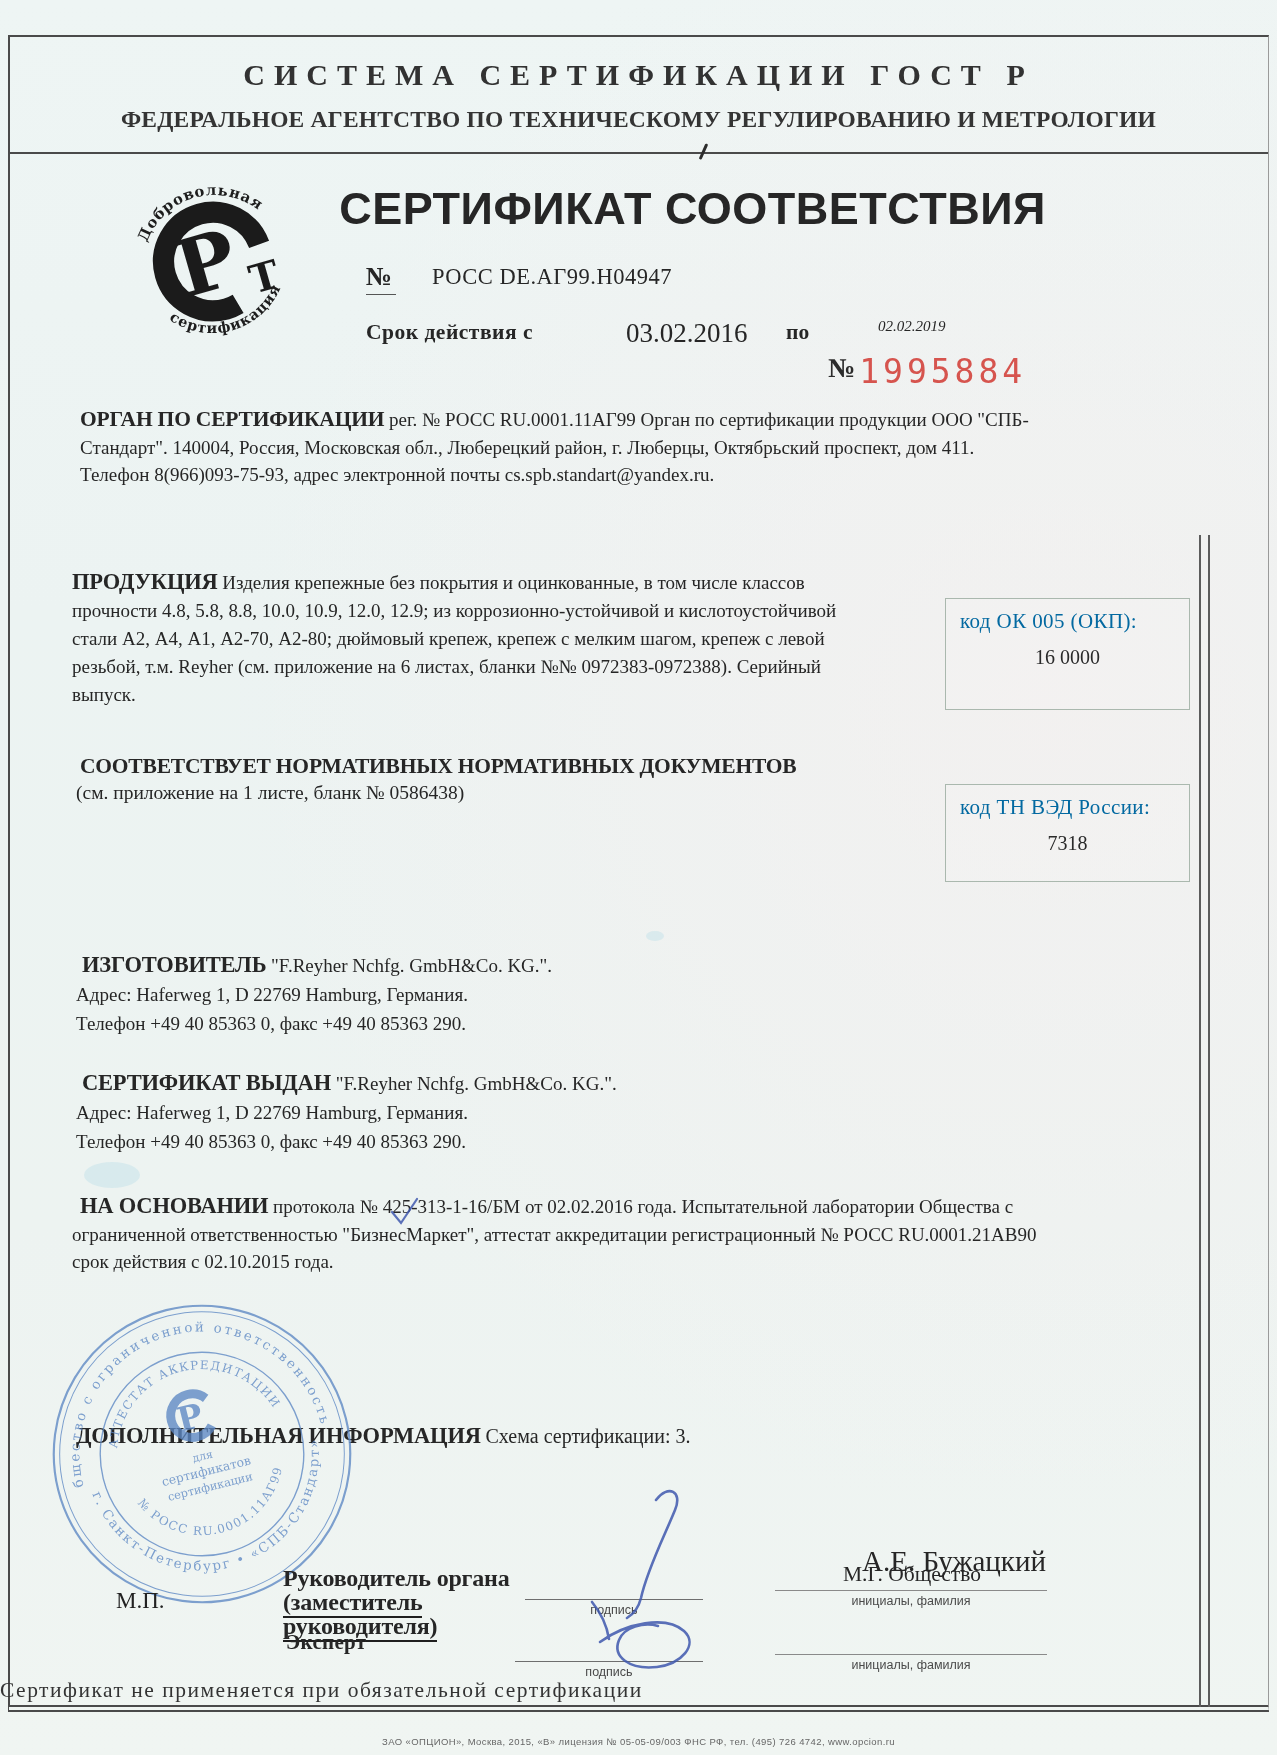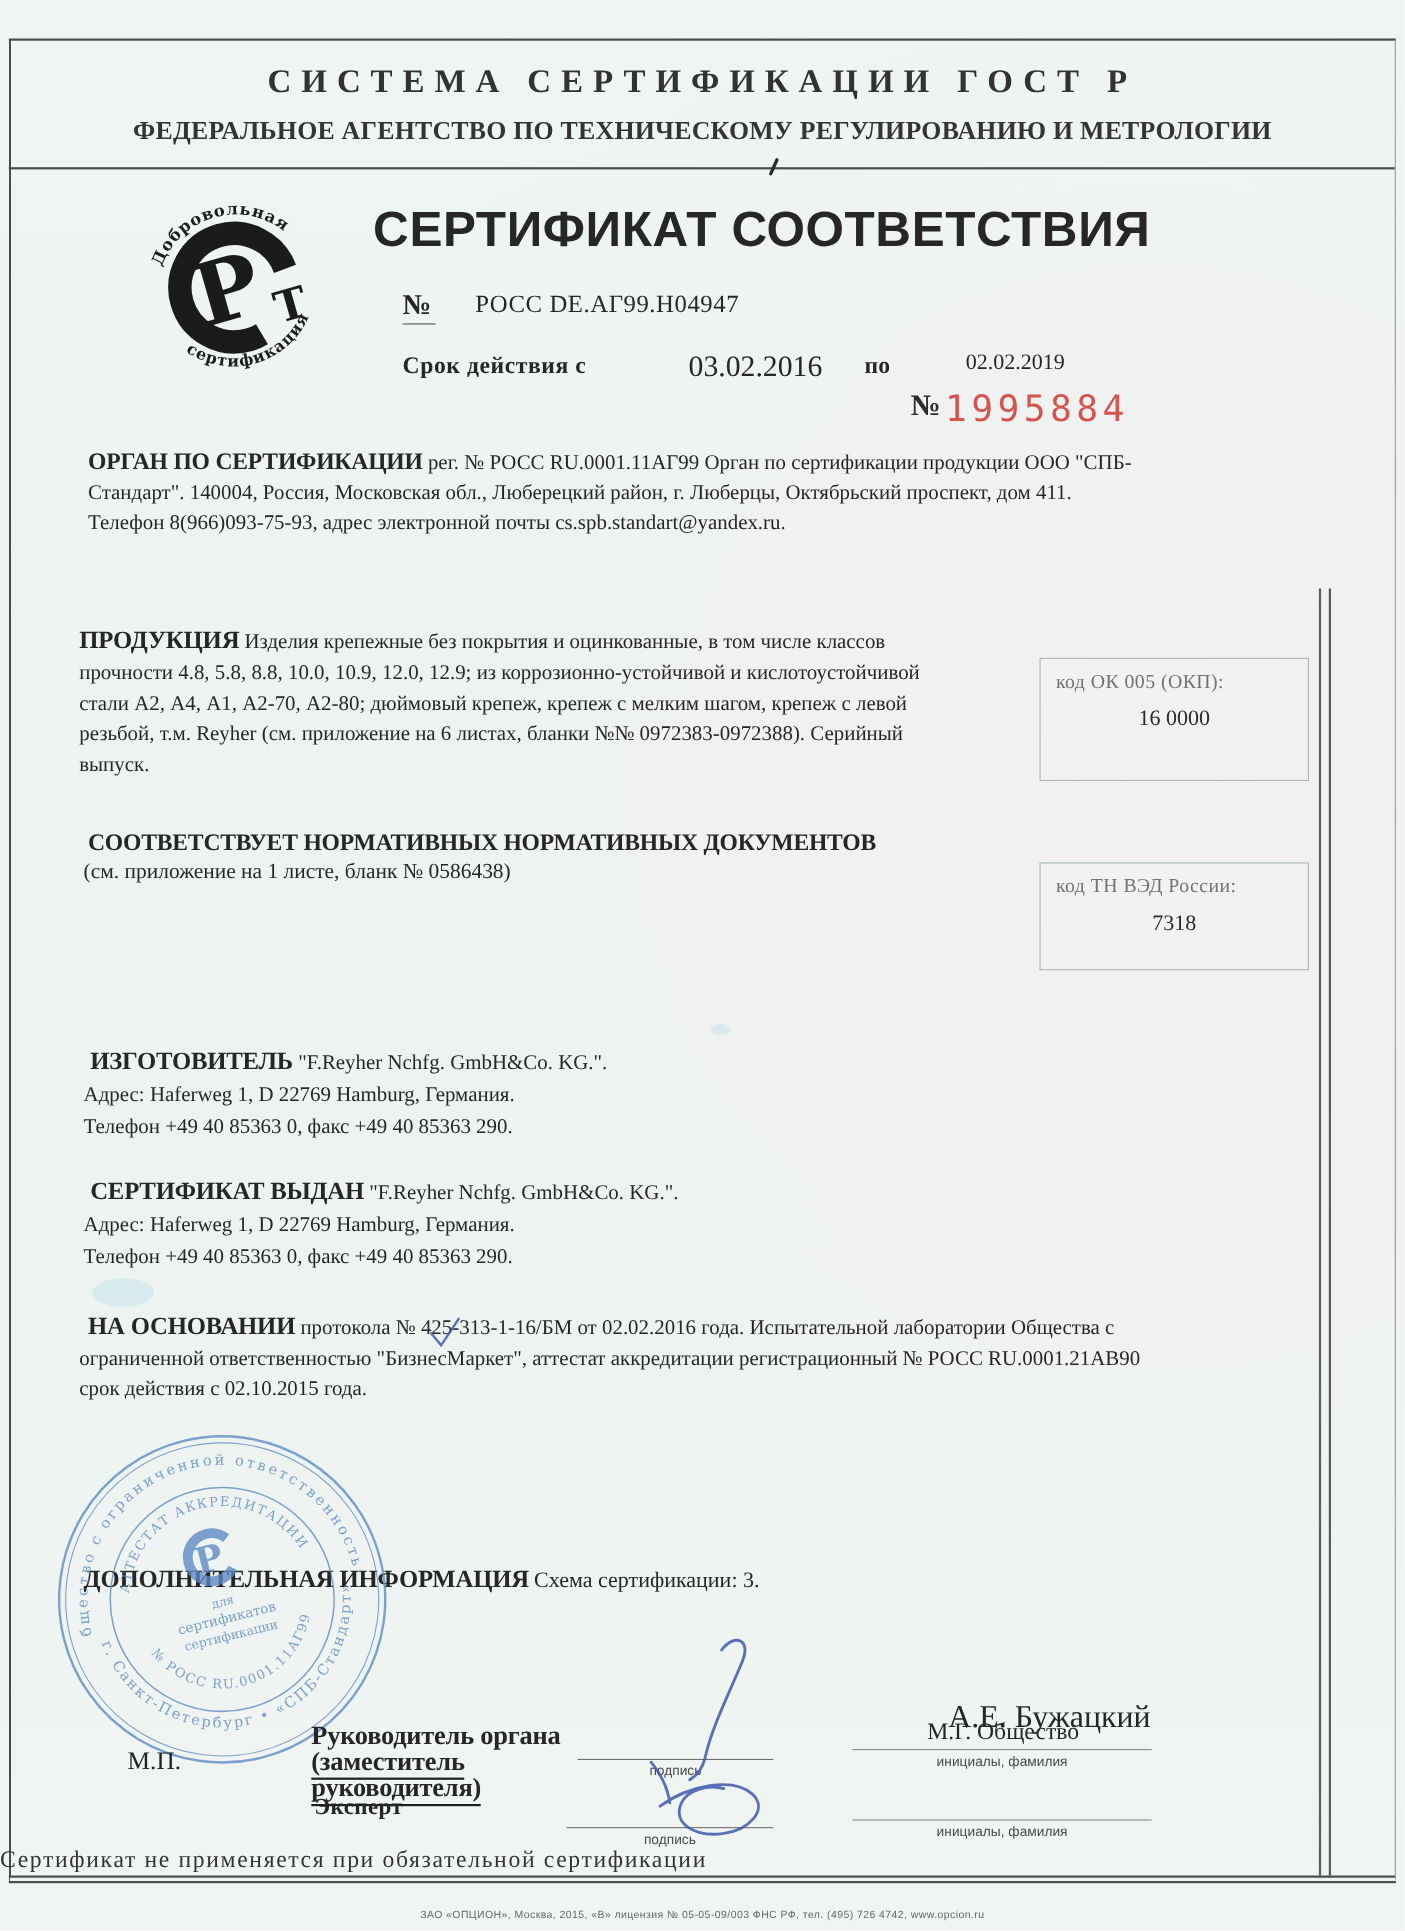--- a/index.html
+++ b/index.html
@@ -13,21 +13,21 @@
   }
   .abs{position:absolute;}
   .frame{border:2px solid #4a4a4a;border-bottom:7px double #4a4a4a;border-right:1px solid #9a9a9a;}
   .hr{border-top:2px solid #4a4a4a;}
   .ser{font-family:"Liberation Serif","DejaVu Serif",serif;}
   .sans{font-family:"Liberation Sans","DejaVu Sans",sans-serif;}
   .lbl{font-weight:bold;font-size:21.5px;letter-spacing:-0.2px;}
   .lbl-big{font-weight:bold;font-size:22.5px;letter-spacing:-0.2px;}
   p.sec{margin:0;font-size:19px;line-height:27.5px;color:#262626;}
   .box{border:1.2px solid #aab8ae;background:rgba(255,255,255,0.08);}
-  .box .bl{font-size:18px;color:#737373;padding:10px 0 0 14px;letter-spacing:.4px;}
+  .box .bl{font-size:21px;color:#0369a1;padding:10px 0 0 14px;letter-spacing:.4px;}
   .box .bv{font-size:20px;text-align:center;margin-top:12px;color:#2a2a2a;}
   .cap{font-size:12.5px;color:#4a4a4a;text-align:center;font-family:"Liberation Sans","DejaVu Sans",sans-serif;}
   .line{border-top:1.5px solid #6e6e6e;}
   .nline{border-top:1.2px solid #8a8a8a;}
   .u2{border-bottom:2.5px solid #1f1f1f;padding-bottom:1px;}
   svg text{font-family:"DejaVu Serif","Liberation Serif",serif;}
 </style>
 </head>
 <body>
 
@@ -59,21 +59,21 @@
 </svg>
 
 <div class="abs sans" style="left:330px;top:183px;width:725px;text-align:center;font-size:45px;font-weight:800;letter-spacing:0.5px;color:#262626;">СЕРТИФИКАТ СООТВЕТСТВИЯ</div>
 
 <span class="abs ser" style="left:366px;top:262px;font-size:26px;font-weight:bold;border-bottom:1.5px solid #555;padding:0 4px 2px 0;">№</span>
 <span class="abs ser" style="left:432px;top:264px;font-size:22.5px;letter-spacing:0.5px;">РОСС DE.АГ99.Н04947</span>
 
 <span class="abs ser" style="left:366px;top:320px;font-size:21.5px;font-weight:bold;letter-spacing:0.5px;">Срок действия с</span>
 <span class="abs ser" style="left:626px;top:318px;font-size:27px;">03.02.2016</span>
 <span class="abs ser" style="left:786px;top:320px;font-size:21.5px;font-weight:bold;">по</span>
-<span class="abs ser" style="left:878px;top:318px;font-size:20px;">02.02.2019</span>
+<span class="abs ser" style="left:878px;top:318px;font-size:15px;font-style:italic;">02.02.2019</span>
 
 <div class="abs" style="left:828px;top:352px;">
   <span class="ser" style="font-size:27px;font-weight:bold;color:#2c2c2c;vertical-align:6px;">№</span>
   <span style="font-family:'DejaVu Sans Mono','Liberation Mono',monospace;font-size:33px;color:#d6544e;letter-spacing:4px;">1995884</span>
 </div>
 
 <p class="sec abs" style="left:80px;top:406px;width:968px;">
   <span class="lbl">ОРГАН ПО СЕРТИФИКАЦИИ</span>
   <span>рег. № РОСС RU.0001.11АГ99 Орган по сертификации продукции ООО "СПБ-Стандарт". 140004, Россия, Московская обл., Люберецкий район, г. Люберцы, Октябрьский проспект, дом 411. Телефон 8(966)093-75-93, адрес электронной почты cs.spb.standart@yandex.ru.</span>
 </p>

